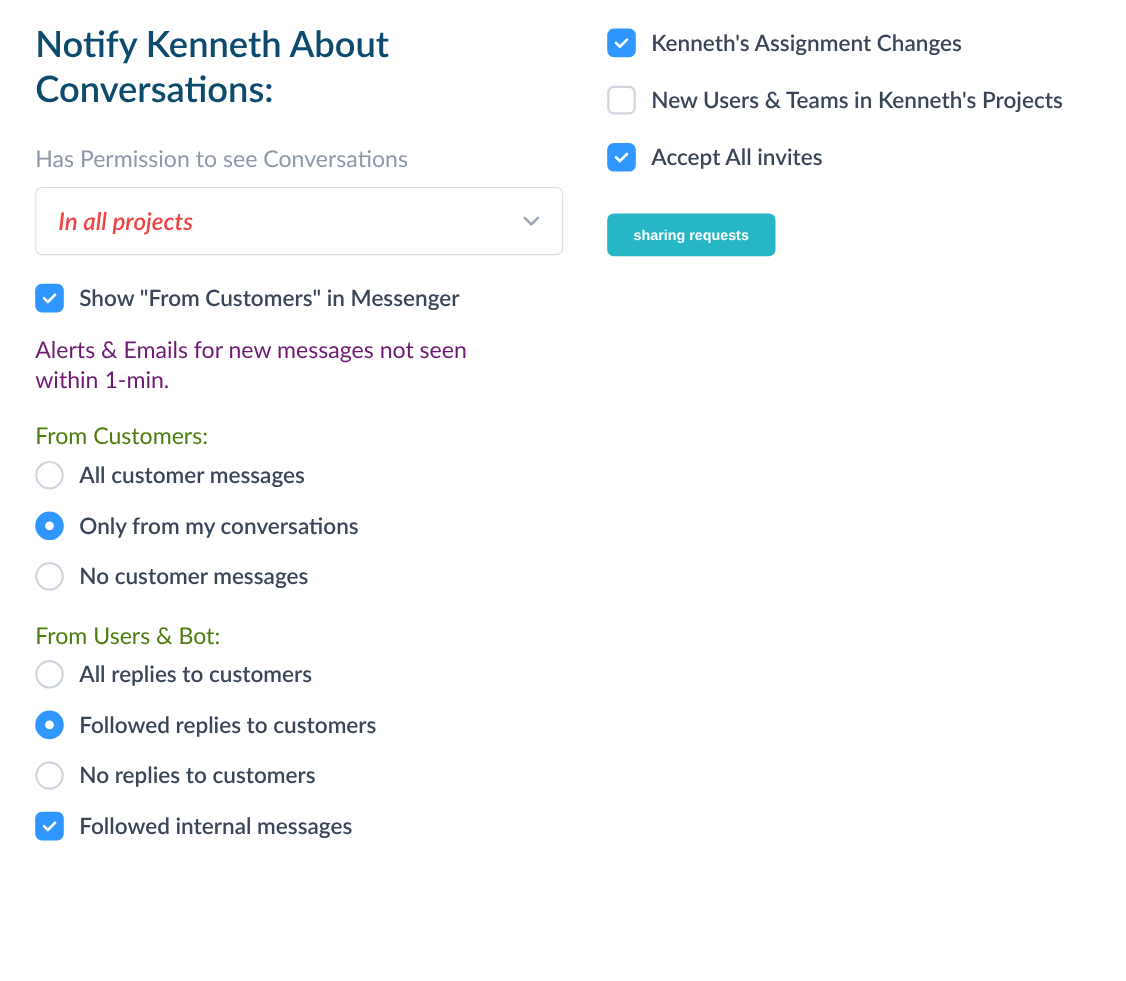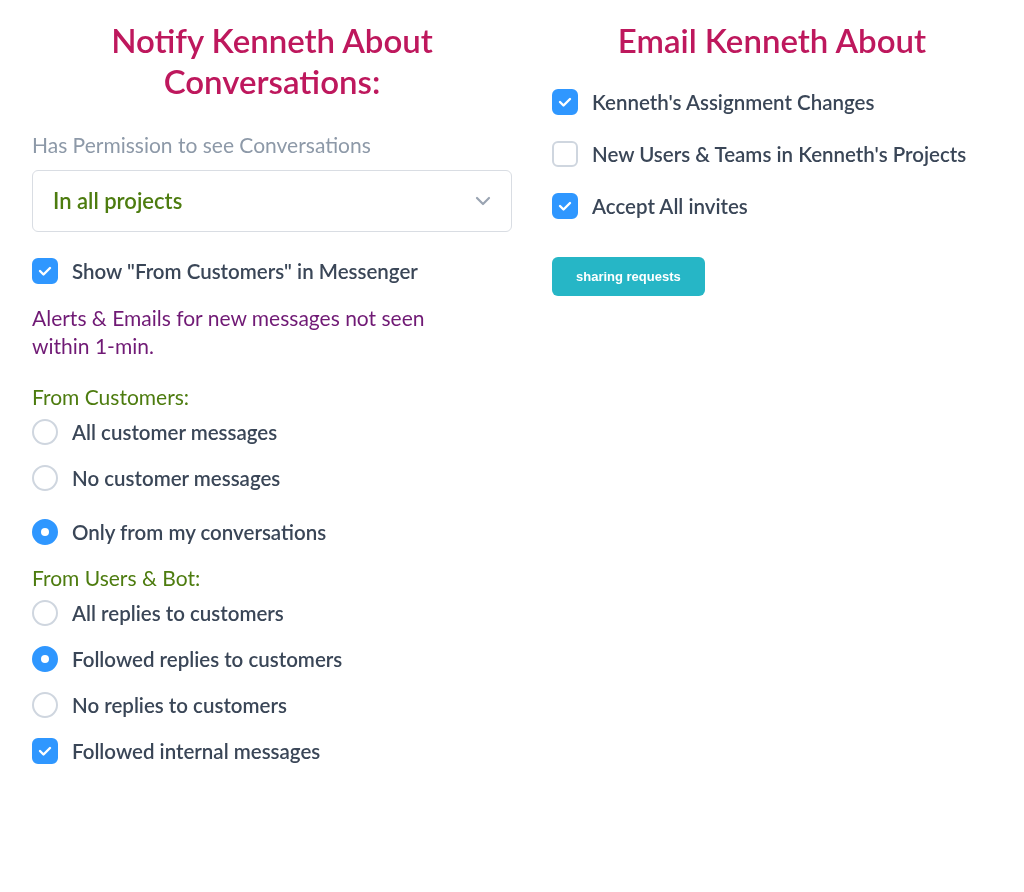--- a/index.html
+++ b/index.html
@@ -14,24 +14,23 @@
   .cols {
     display: flex;
     gap: 40px;
   }
   .col-left { width: 480px; }
   .col-right { flex: 1; }
 
   h2 {
     font-size: 33px;
     font-weight: 600;
-    color: #be185d;
+    color: #0c4a6e;
     margin: 0 0 28px 0;
     line-height: 1.25;
-    text-align: center;
   }
 
   .section-label {
     font-size: 21px;
     color: #8d99a8;
     margin: 12px 0 12px 0;
     line-height: 1.3;
   }
 
   .select-wrap {
@@ -43,21 +42,22 @@
     display: flex;
     align-items: center;
     padding: 0 20px;
     margin-bottom: 26px;
     cursor: pointer;
     background: #fff;
   }
   .select-value {
     font-size: 22px;
     font-weight: 600;
-    color: #4d7c0f;
+    color: #ef4444;
+    font-style: italic;
   }
   .select-chevron {
     position: absolute;
     right: 18px;
     top: 50%;
     transform: translateY(-50%);
   }
   .select-chevron svg { display:block; }
 
   .check-row {
@@ -184,27 +184,27 @@
     </div>
 
     <div class="alerts-heading">Alerts &amp; Emails for new messages not seen within 1-min.</div>
 
     <div class="group-label">From Customers:</div>
 
     <div class="radio-row">
       <span class="radio"></span>
       <span class="radio-label">All customer messages</span>
     </div>
-    <div class="radio-row" style="margin-bottom:28px;">
-      <span class="radio"></span>
-      <span class="radio-label">No customer messages</span>
-    </div>
     <div class="radio-row">
       <span class="radio selected"></span>
       <span class="radio-label">Only from my conversations</span>
+    </div>
+    <div class="radio-row" style="margin-bottom:28px;">
+      <span class="radio"></span>
+      <span class="radio-label">No customer messages</span>
     </div>
 
     <div class="group-label">From Users &amp; Bot:</div>
 
     <div class="radio-row">
       <span class="radio"></span>
       <span class="radio-label">All replies to customers</span>
     </div>
     <div class="radio-row">
       <span class="radio selected"></span>
@@ -221,21 +221,20 @@
             <path d="M3 8 L6.5 11.5 L13 5" fill="none" stroke="#fff" stroke-width="2.4" stroke-linecap="round" stroke-linejoin="round"></path>
           </svg>
       </span>
       <span class="check-label">Followed internal messages</span>
     </div>
 
   </div>
 
   <div class="col-right">
 
-    <h2>Email Kenneth About</h2>
 
     <div class="right-checks">
       <div class="check-row">
         <span class="checkbox checked">
           <svg width="16" height="16" viewBox="0 0 16 16">
               <path d="M3 8 L6.5 11.5 L13 5" fill="none" stroke="#fff" stroke-width="2.4" stroke-linecap="round" stroke-linejoin="round"></path>
             </svg>
         </span>
         <span class="check-label">Kenneth's Assignment Changes</span>
       </div>

